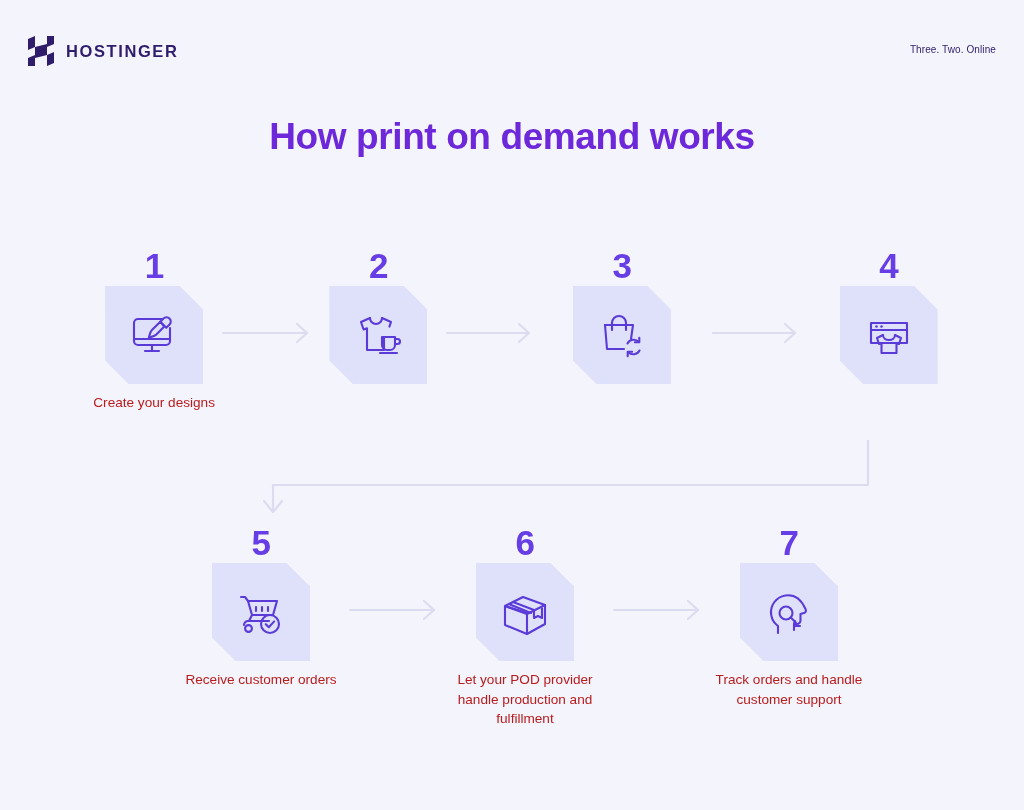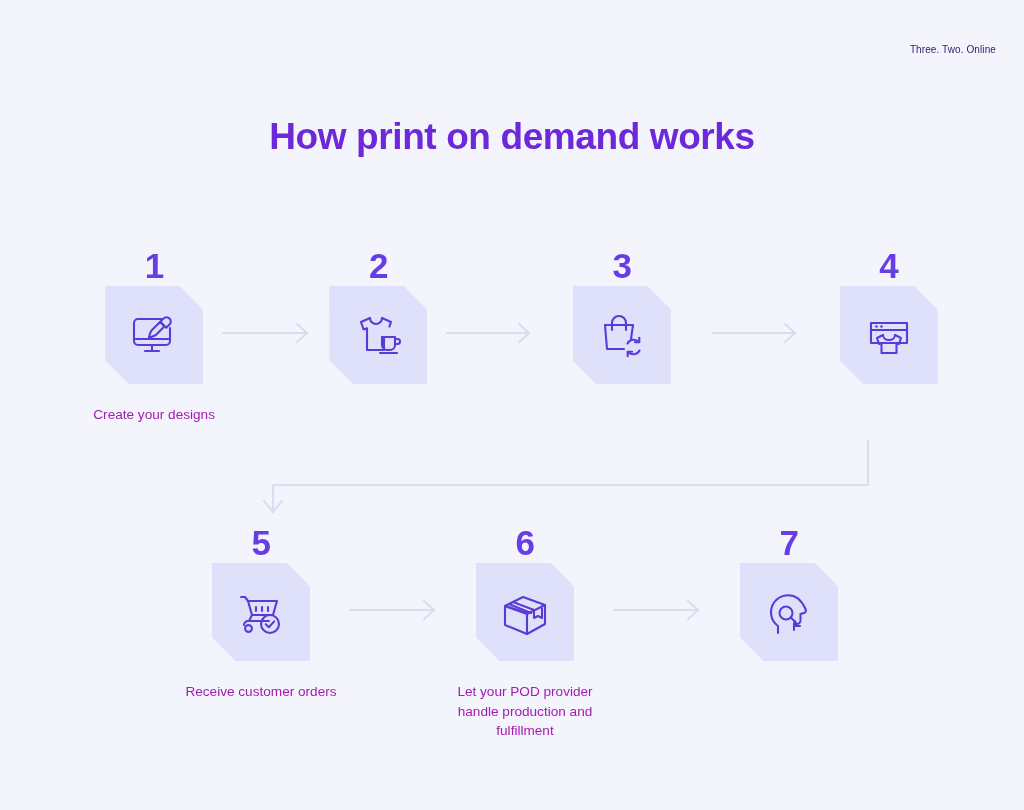--- a/index.html
+++ b/index.html
@@ -119,24 +119,24 @@
     clip-path: polygon(0 0, 76% 0, 100% 24%, 100% 100%, 24% 100%, 0 76%);
     display: flex;
     align-items: center;
     justify-content: center;
     z-index: 1;
   }
 
   .card svg { display: block; }
 
   .step-label {
-    margin-top: 21px;
+    margin-top: 9px;
     font-size: 13.6px;
     line-height: 1.45;
-    color: #a21caf;
+    color: #b91c1c;
     text-align: center;
     max-width: 210px;
   }
 
   
   .arrow-h {
     width: 92px;
     height: 98px;
     margin-top: 38px;
     flex: 0 0 auto;
@@ -155,20 +155,28 @@
     width: 630px;
     height: 90px;
     pointer-events: none;
   }
 </style>
 </head>
 <body>
 
 <div class="header">
 
+  <div class="brand">
+    <span>
+      <svg class="brand-mark" viewBox="0 0 26 30" fill="#2f1c6a">
+        <path d="M0 3 L7 0 L7 11 L19 8 L19 0 L26 0 L26 8 L19 11 L19 19 L26 16 L26 27 L19 30 L19 19 L7 22 L7 30 L0 30 L0 22 L7 19 L7 11 L0 14 Z"></path>
+      </svg>
+    </span>
+    <span class="brand-name">HOSTINGER</span>
+  </div>
 
   <div class="tagline">Three. Two. Online</div>
 </div>
 
 <h1 class="page-title">How print on demand works</h1>
 
 <div class="row row-one">
 
   <div class="step">
     <div class="step-num">1</div>
@@ -337,14 +345,15 @@
       <span>
         <svg width="58" height="58" viewBox="0 0 58 58" fill="none" stroke="#5a3bd8" stroke-width="2.1" stroke-linecap="round" stroke-linejoin="round">
           <path d="M38 15.5A17 17 0 1 0 18 43v7"></path>
           <path d="M38 15.5c3 2.5 5.5 6 7.5 10.5 1 2.3.2 3.4-1.6 4l-3.4 1.1v6.4a3.5 3.5 0 0 1-3.5 3.5H34v6"></path>
           <circle cx="26" cy="30" r="6.5"></circle>
           <path d="M30.8 34.6l5 5"></path>
           <path d="M35 38c-1 1.5-1 3.5 0 5h5"></path>
         </svg>
       </span>
     </div>
+    <div class="step-label">Track orders and handle customer support</div>
   </div>
 </div>
 
 </body></html>

